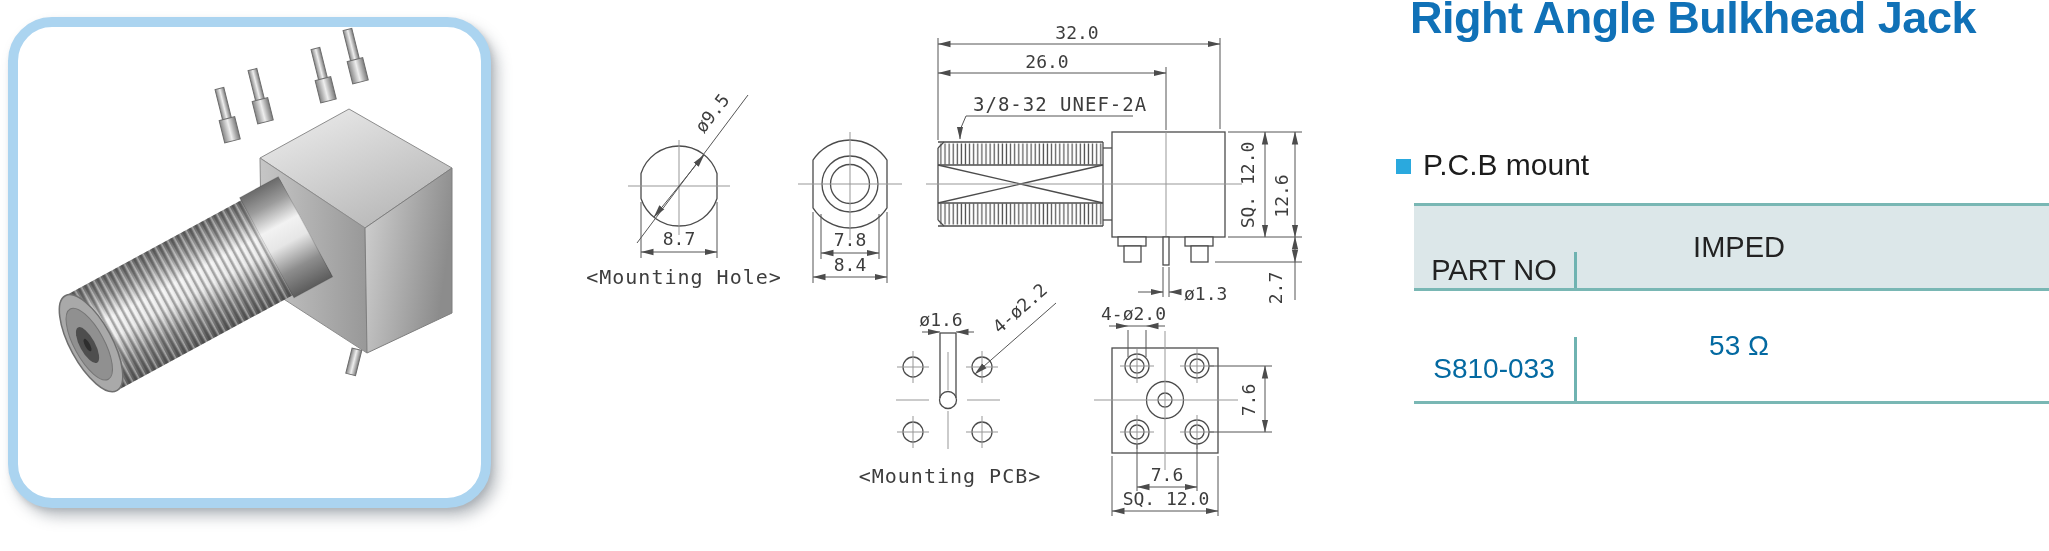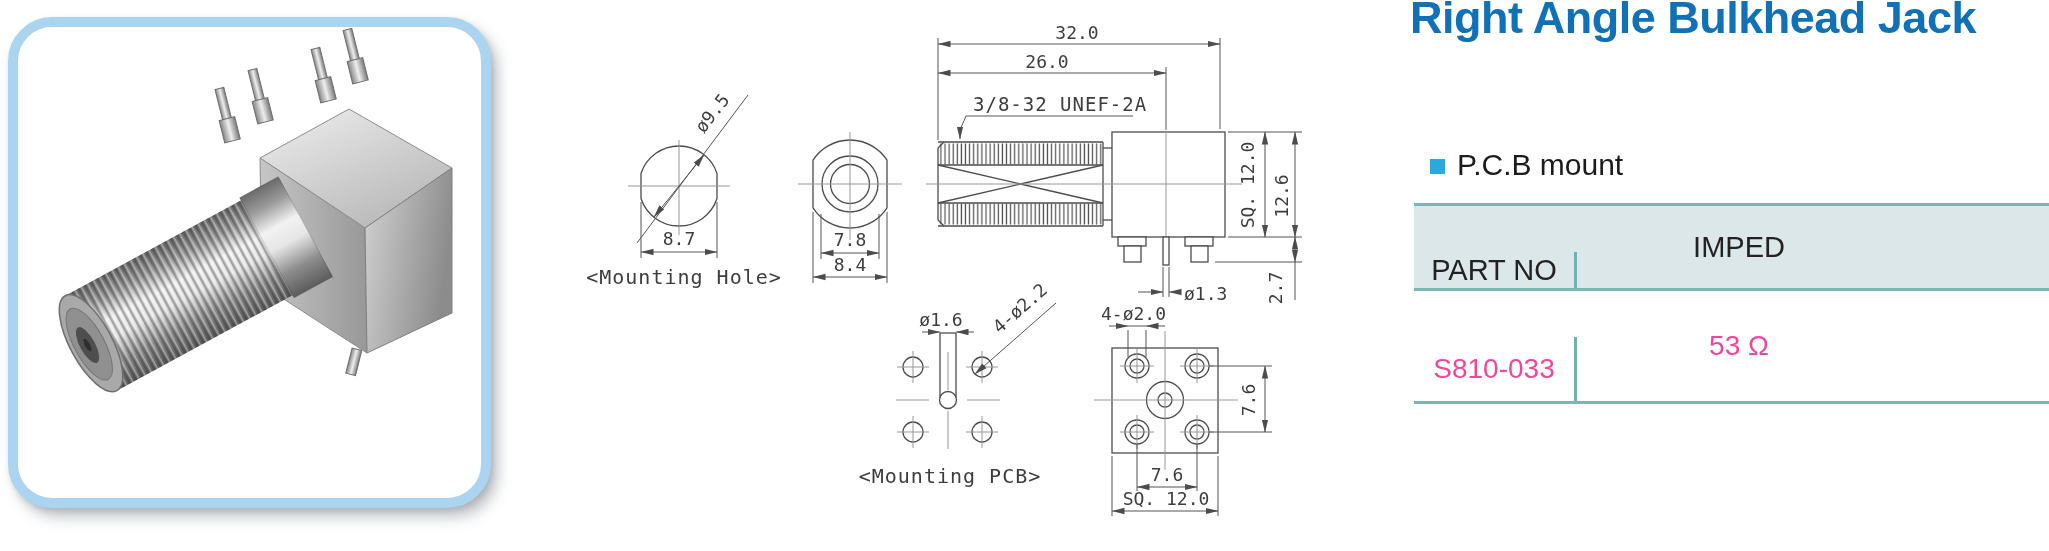--- a/index.html
+++ b/index.html
@@ -14,28 +14,28 @@
   .cad{position:absolute;left:0;top:0;}
   .cad text{font-family:"DejaVu Sans Mono",monospace;fill:#3d3d3d;font-size:18px;}
   .cad text.lbl{font-size:20px;letter-spacing:1px;}
   .obj{stroke:#4c4c4c;stroke-width:1.3;fill:none;}
   .objw{stroke:#4c4c4c;stroke-width:1.3;fill:#fff;}
   .dim{stroke:#555;stroke-width:1;fill:none;}
   .cl{stroke:#979797;stroke-width:1;fill:none;}
   
   .title{position:absolute;left:1410px;top:-12px;font-size:45px;line-height:60px;font-weight:bold;
          color:#1071b7;letter-spacing:-0.5px;white-space:nowrap;}
-  .feature{position:absolute;left:1430px;top:148px;display:flex;align-items:center;gap:12px;
+  .feature{position:absolute;left:1396px;top:148px;display:flex;align-items:center;gap:12px;
            font-size:30px;color:#1c1c1c;}
   .bullet{width:15px;height:15px;background:#2aa9de;flex:none;margin-top:3px;}
   .spec-table{position:absolute;left:1414px;top:203px;width:635px;}
   .thead{display:flex;height:82px;background:#dce7e9;border-top:3px solid #79b7b4;
          border-bottom:3px solid #79b7b4;font-size:29px;color:#222;}
   .trow{display:flex;height:110px;background:#fff;border-bottom:3px solid #79b7b4;
-        font-size:28px;color:#ec4899;}
+        font-size:28px;color:#0369a1;}
   .c1{width:160px;flex:none;border-right:3px solid #6fb3b1;display:flex;align-items:center;justify-content:center;margin-top:46px;}
   .c2{width:324px;flex:none;display:flex;align-items:center;justify-content:center;}
 </style>
 </head>
 <body>
 
 <div class="page">
 
   <svg class="cad" width="2049" height="551" viewBox="0 0 2049 551">
     <defs>

